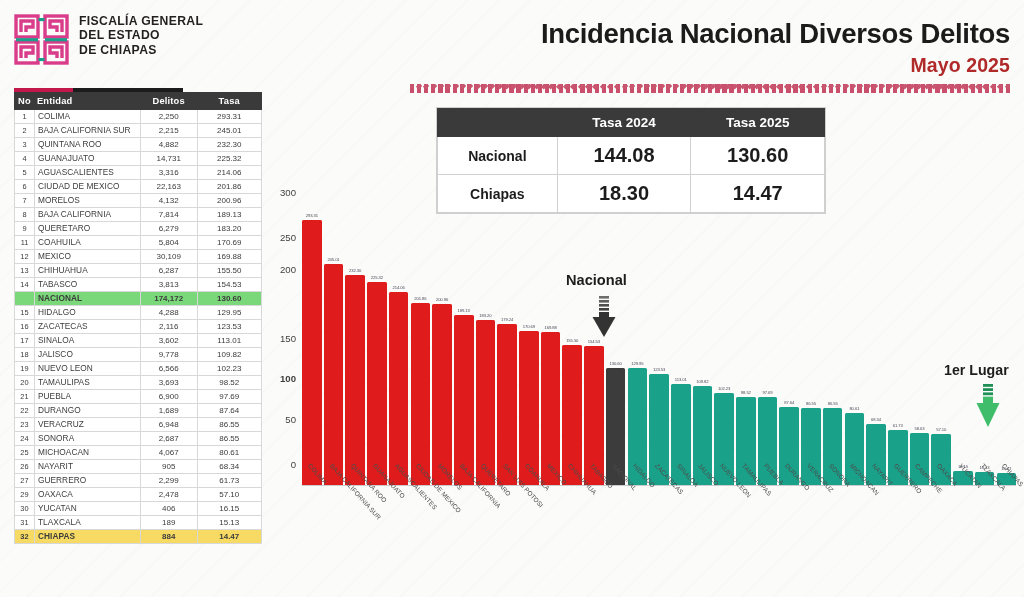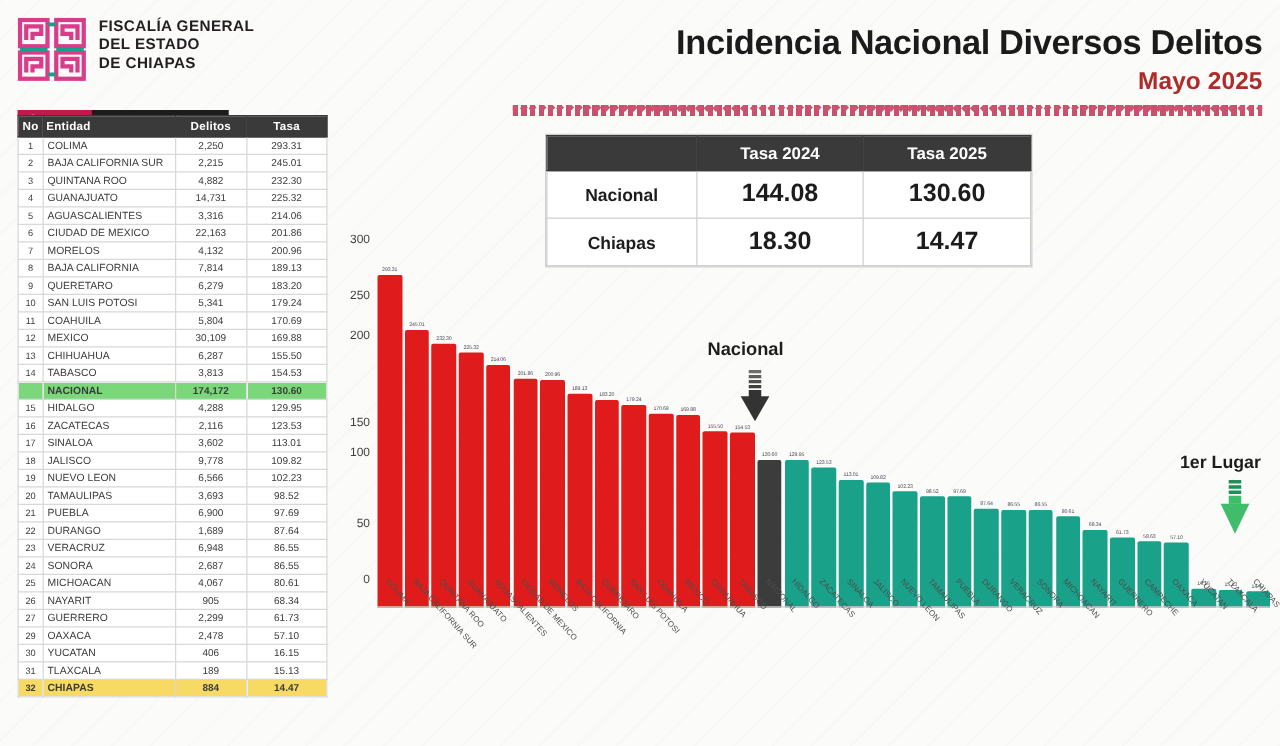--- a/index.html
+++ b/index.html
@@ -329,26 +329,20 @@
           <td class="c-del">7,814</td>
           <td class="c-tasa">189.13</td>
         </tr>
         <tr>
           <td class="c-no">9</td>
           <td class="c-ent">QUERETARO</td>
           <td class="c-del">6,279</td>
           <td class="c-tasa">183.20</td>
         </tr>
         <tr>
-          <td class="c-no">10</td>
-          <td class="c-ent">SAN LUIS POTOSI</td>
-          <td class="c-del">5,341</td>
-          <td class="c-tasa">179.24</td>
-        </tr>
-        <tr>
           <td class="c-no">11</td>
           <td class="c-ent">COAHUILA</td>
           <td class="c-del">5,804</td>
           <td class="c-tasa">170.69</td>
         </tr>
         <tr>
           <td class="c-no">12</td>
           <td class="c-ent">MEXICO</td>
           <td class="c-del">30,109</td>
           <td class="c-tasa">169.88</td>
@@ -586,21 +580,21 @@
         <td>18.30</td>
         <td>14.47</td>
       </tr>
     </tbody>
   </table>
 
   <div id="chart" class="layer">
     <div id="yticks-holder">
         <div class="ytick" style="top: 278px;">0</div>
         <div class="ytick" style="top: 232.667px;">50</div>
-        <div class="ytick" style="top: 176px;">100</div>
+        <div class="ytick" style="top: 192px; font-weight: bold;">100</div>
         <div class="ytick" style="top: 152px;">150</div>
         <div class="ytick" style="top: 83px;">200</div>
         <div class="ytick" style="top: 51.3333px;">250</div>
         <div class="ytick" style="top: 6px;">300</div>
       </div>
     <div id="bars">
         <div class="bar-col">
           <div class="bar-val" style="bottom: 266.934px;">293.31</div>
           <div class="bar red" style="height: 265.934px;"></div>
         </div>

